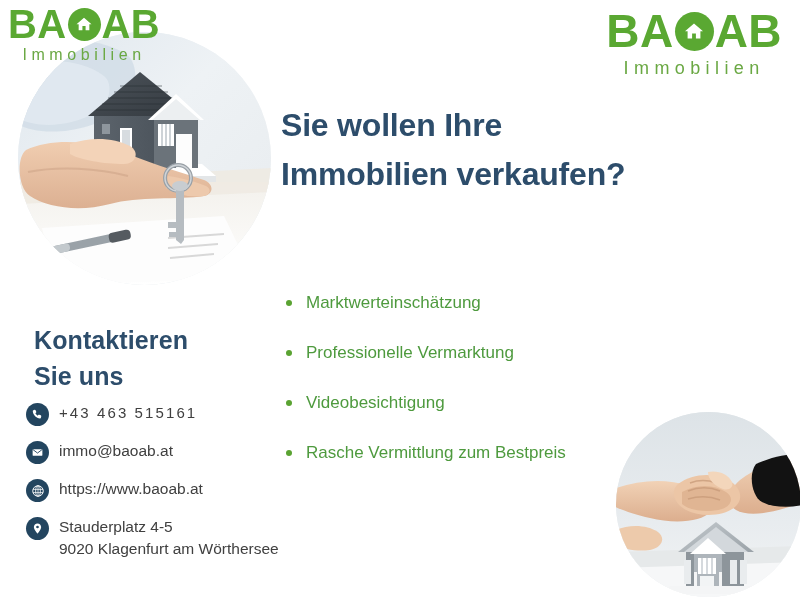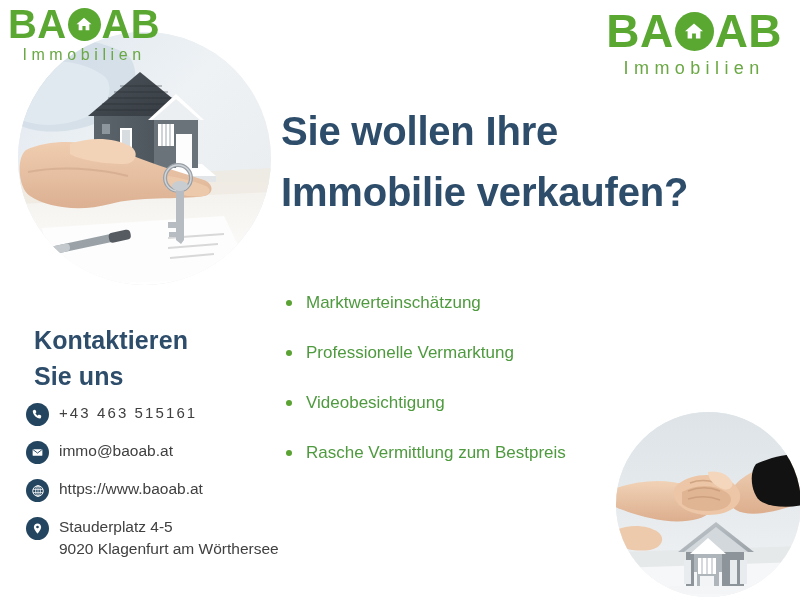--- a/index.html
+++ b/index.html
@@ -74,21 +74,21 @@
     background: linear-gradient(160deg,#dfe4e8 0%,#e9edef 45%,#f2f4f5 100%);
   }
   .photo-circle svg { display: block; width: 100%; height: 100%; }
 
   
   #headline {
     position: absolute;
     left: 281px; top: 101px;
     width: 505px;
     color: #2d4d6b;
-    font-size: 40px;
+    font-size: 32px;
     font-weight: 700;
     line-height: 1.52;
     letter-spacing: -0.2px;
   }
   #subhead {
     position: absolute;
     left: 281px; top: 243px;
     color: #22405c;
     font-size: 21px;
     font-weight: 700;
@@ -274,21 +274,21 @@
           <path d="M12 4.4 L21 12.2 L18.4 12.2 L18.4 19.4 L13.9 19.4 L13.9 14.4 L10.1 14.4 L10.1 19.4 L5.6 19.4 L5.6 12.2 L3 12.2 Z" fill="#ffffff"></path>
         </svg>
       </span>
       <span>AB</span>
     </div>
     <div class="logo-sub">Immobilien</div>
   </div>
 
   <div id="headline">
     <div>Sie wollen Ihre</div>
-    <div>Immobilie verkaufen?</div>
+    <div>Immobilien verkaufen?</div>
   </div>
 
   <ul id="benefits">
     <li>
       <span class="dot"></span>
       <span>Marktwerteinschätzung</span>
     </li>
     <li>
       <span class="dot"></span>
       <span>Professionelle Vermarktung</span>

